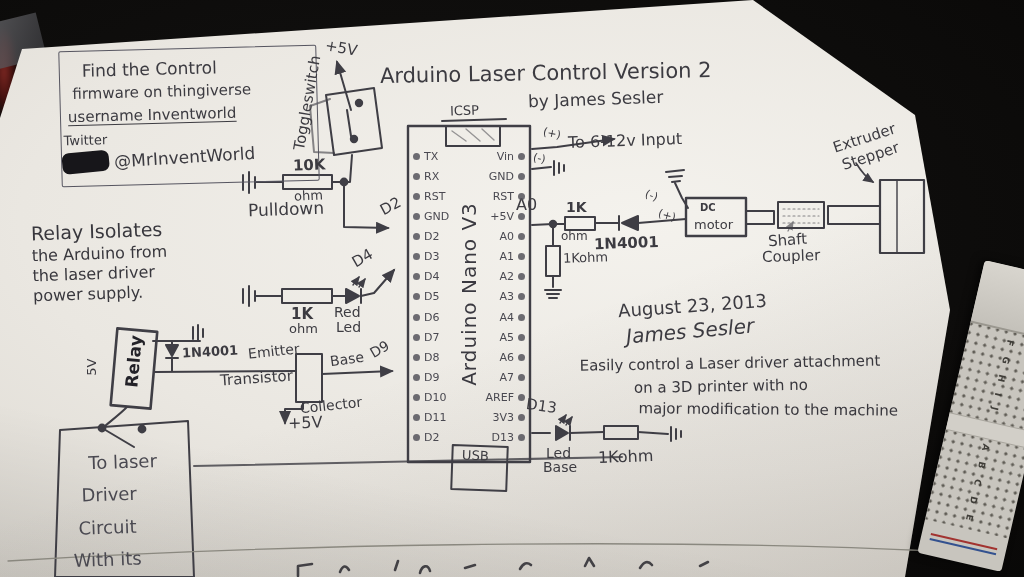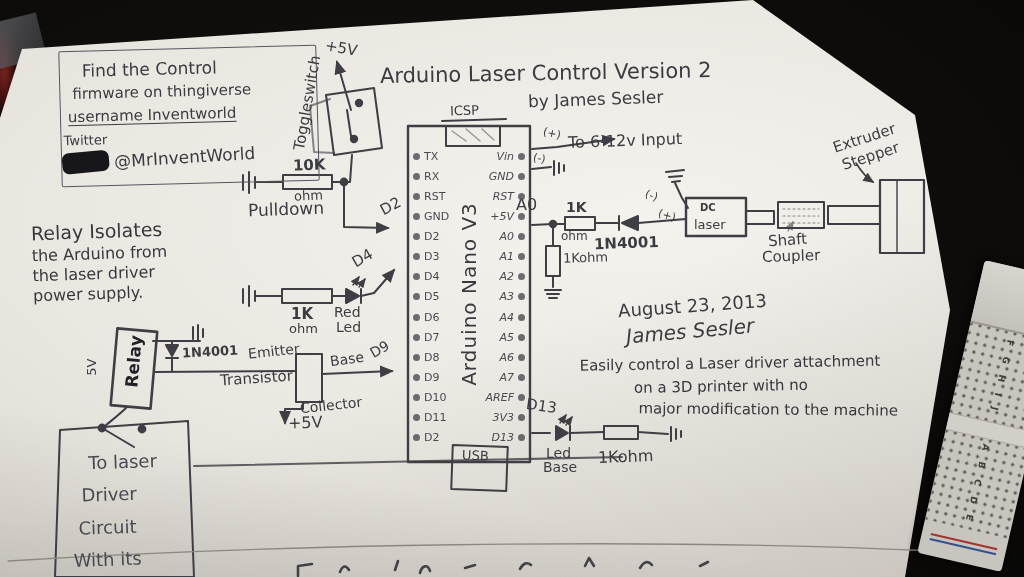--- a/index.html
+++ b/index.html
@@ -31,21 +31,21 @@
   .info-box .hw{z-index:5;}
   .blob{position:absolute;left:0px;top:100px;width:47px;height:21px;background:#17161a;
     border-radius:7px;transform:rotate(-4deg);}
   
   .arduino{position:absolute;left:408px;top:126px;width:122px;height:336px;z-index:4;}
   .pins{position:absolute;top:24px;bottom:18px;display:flex;flex-direction:column;justify-content:space-between;}
   .pins-left{left:5px;}
   .pins-right{right:5px;align-items:flex-end;}
   .pin{display:flex;align-items:center;gap:4px;font-size:11px;color:#4a4951;}
   .pin::before{content:"";width:7px;height:7px;border-radius:50%;background:#55535c;opacity:.85;flex:none;}
-  .pin-right{flex-direction:row-reverse;font-style:italic;}
+  .pin-right{flex-direction:row-reverse;}
   .center-label{position:absolute;left:50%;top:50%;transform:translate(-50%,-50%) rotate(-90deg);
     font-size:20px;letter-spacing:1px;color:#3a3940;white-space:nowrap;}
   
   .relay-note{position:absolute;left:32px;top:220px;z-index:4;transform:rotate(-2deg);color:#38373d;}
   .relay-note .nline{font-size:16px;line-height:1.25;}
   .relay-note .nline:first-child{font-size:19px;}
   .laser-lines{position:absolute;left:72px;top:446px;width:112px;z-index:4;transform:rotate(-2deg);color:#4a4951;}
   .laser-lines .lline{font-size:18px;line-height:1.8;}
   .laser-lines .lline:nth-child(1){margin-left:18px;}
   .laser-lines .lline:nth-child(2){margin-left:10px;}
@@ -278,21 +278,21 @@
   <div class="hw" style="left:533px;top:153px;font-size:11px;transform:rotate(12deg);">(-)</div>
 
   <div class="hw" style="left:516px;top:196px;font-size:16px;">A0</div>
   <div class="hw bold" style="left:566px;top:200px;font-size:14px;">1K</div>
   <div class="hw" style="left:561px;top:230px;font-size:12px;">ohm</div>
   <div class="hw bold" style="left:594px;top:235px;font-size:15px;transform:rotate(-2deg);">1N4001</div>
   <div class="hw" style="left:563px;top:251px;font-size:13px;transform:rotate(-2deg);">1Kohm</div>
   <div class="hw" style="left:645px;top:190px;font-size:11px;transform:rotate(20deg);">(-)</div>
   <div class="hw" style="left:658px;top:210px;font-size:11px;transform:rotate(15deg);">(+)</div>
   <div class="hw bold" style="left:700px;top:202px;font-size:10px;">DC</div>
-  <div class="hw" style="left:694px;top:218px;font-size:13px;">laser</div>
+  <div class="hw" style="left:694px;top:218px;font-size:13px;">motor</div>
   <div class="hw" style="left:768px;top:232px;font-size:15px;transform:rotate(-4deg);">Shaft</div>
   <div class="hw" style="left:762px;top:248px;font-size:15px;transform:rotate(-2deg);">Coupler</div>
   <div class="hw" style="left:832px;top:130px;font-size:15px;transform:rotate(-18deg);">Extruder</div>
   <div class="hw" style="left:841px;top:148px;font-size:15px;transform:rotate(-18deg);">Stepper</div>
 
   <div class="hw" style="left:618px;top:296px;font-size:18px;transform:rotate(-4deg);">August 23, 2013</div>
   <div class="hw" style="left:626px;top:320px;font-size:20px;font-style:italic;transform:rotate(-5deg);">James Sesler</div>
   <div class="desc">
       <div class="dline">Easily control a Laser driver attachment</div>
       <div class="dline">on a 3D printer with no</div>

